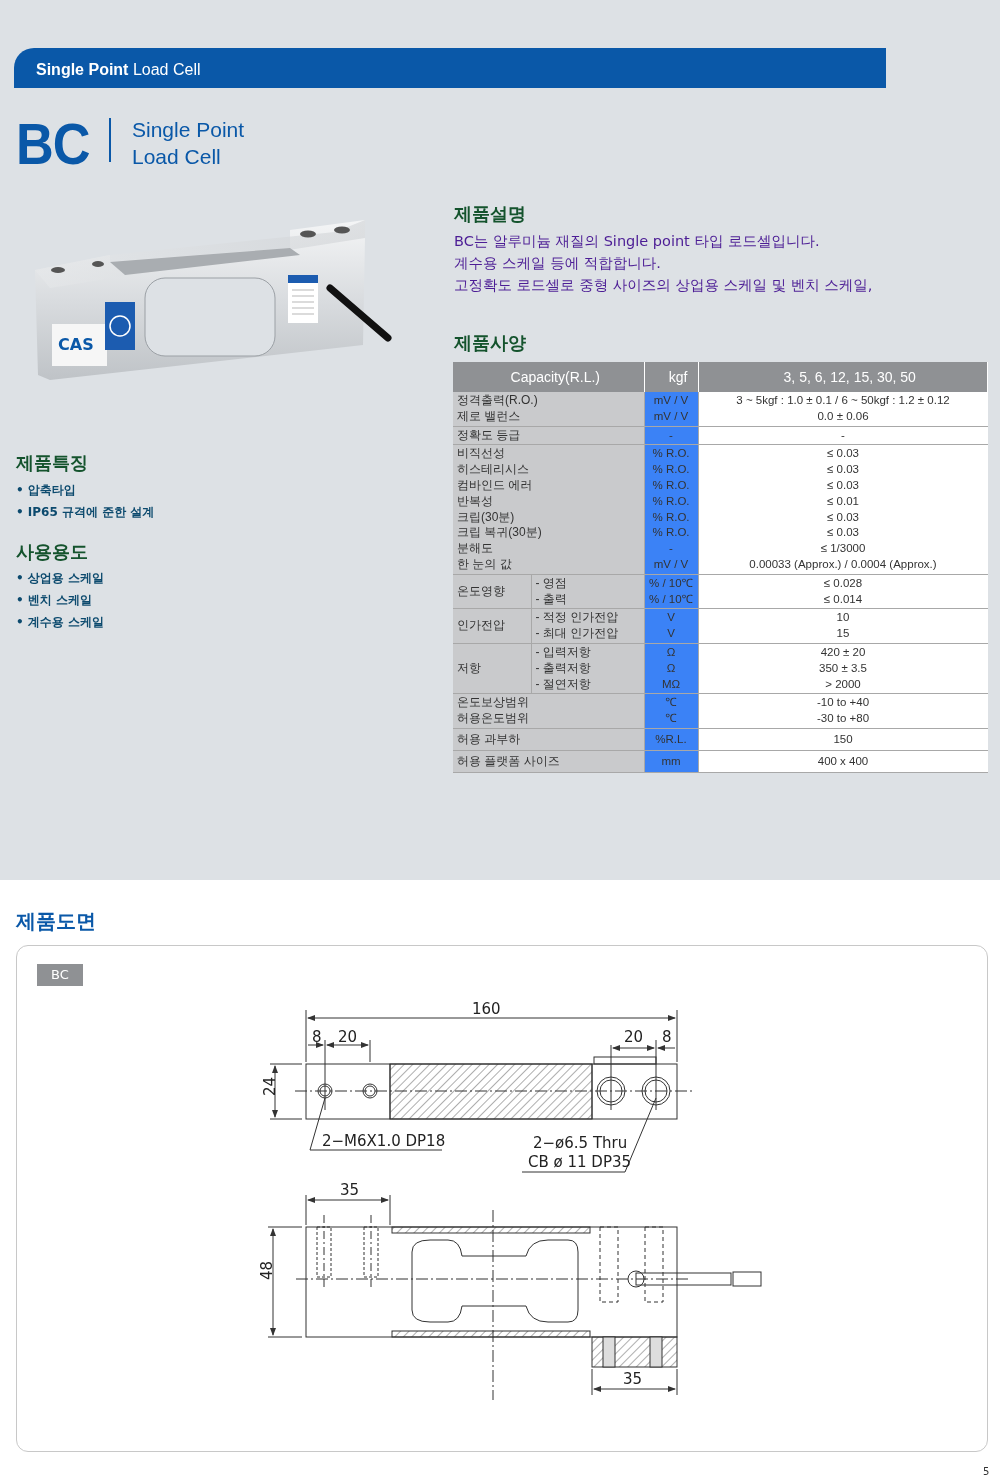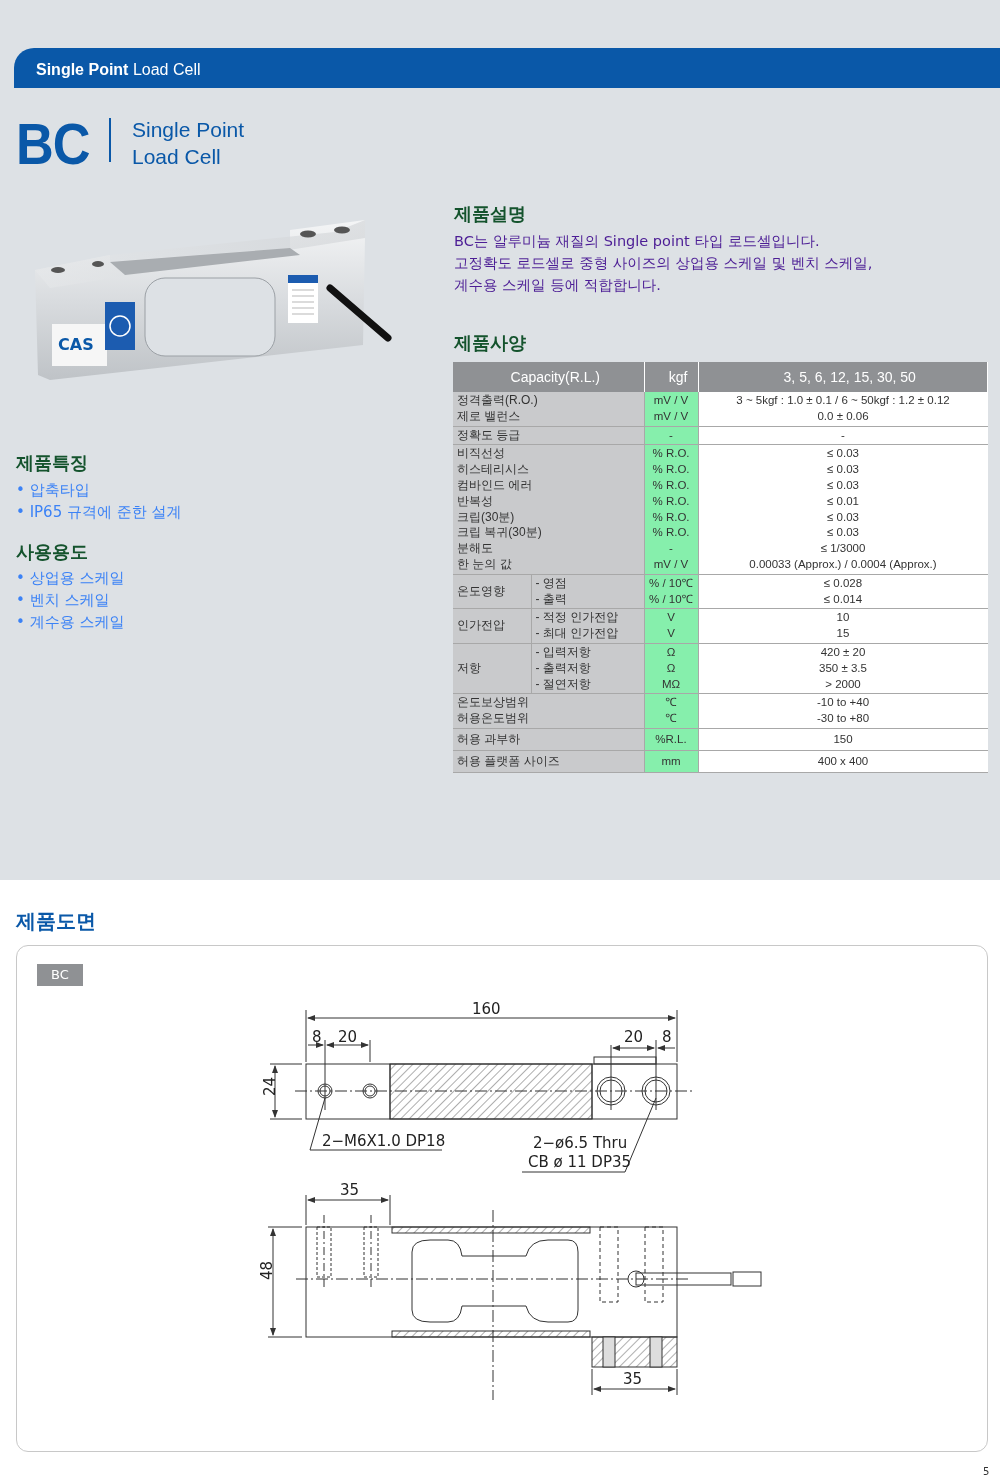--- a/index.html
+++ b/index.html
@@ -1,34 +1,34 @@
 <!DOCTYPE html>
 <html><head>
 <meta charset="utf-8">
 <style>
   * { box-sizing: border-box; margin: 0; padding: 0; }
   body { width: 1000px; height: 1476px; background: #ffffff; font-family: "DejaVu Sans", "Liberation Sans", sans-serif; color: #333; position: relative; overflow: hidden; }
   .top-area { position: absolute; left: 0; top: 0; width: 1000px; height: 880px; background: #dde1e5; }
-  .banner { position: absolute; left: 14px; top: 48px; width: 986px; height: 40px; background: #0a58a8; border-top-left-radius: 20px; color: #fff; font-family: "Liberation Sans", sans-serif; font-size: 16px; padding: 13px 0 0 22px; }
+  .banner { position: absolute; left: 14px; top: 48px; width: 872px; height: 40px; background: #0a58a8; border-top-left-radius: 20px; color: #fff; font-family: "Liberation Sans", sans-serif; font-size: 16px; padding: 13px 0 0 22px; }
   .banner b { font-weight: bold; }
   .model { position: absolute; left: 16px; top: 110px; font-family: "Liberation Sans", sans-serif; font-weight: bold; font-size: 58px; color: #0a58a8; letter-spacing: -1px; transform: scaleX(0.9); transform-origin: left; }
   .model-sep { position: absolute; left: 109px; top: 118px; width: 2px; height: 44px; background: #0a58a8; }
   .model-sub { position: absolute; left: 132px; top: 116px; font-family: "Liberation Sans", sans-serif; font-size: 21px; color: #0a58a8; line-height: 27px; }
   .photo { position: absolute; left: 30px; top: 220px; width: 370px; height: 160px; }
   .sec-title { position: absolute; font-weight: bold; font-size: 18px; color: #14532d; }
-  .bullets { position: absolute; font-size: 15px; color: #3b82f6; line-height: 22px; }
+  .bullets { position: absolute; font-size: 12px; color: #0c4a6e; line-height: 22px; font-weight: bold; }
   .bullets div::before { content: "• "; }
   .desc { position: absolute; left: 454px; top: 230px; font-size: 14.5px; color: #4c1d95; line-height: 22px; }
   table.spec { position: absolute; left: 453px; top: 362px; width: 535px; border-collapse: collapse; font-family: "Liberation Sans", sans-serif; font-size: 11.5px; color: #333; }
   table.spec th { background: #8f9194; color: #fff; font-weight: normal; font-size: 14px; height: 30px; border-right: 1px solid #fff; padding-left: 14px; }
   table.spec td { border-bottom: 1px solid #a8a8a8; padding: 1px 4px; line-height: 15.8px; vertical-align: middle; }
   td.lbl { background: #c9cacc; width: 177px; font-size: 12px; }
   td.lbl.main { width: 78px; }
   td.lbl.sub { width: 113px; border-left: 1px solid #a8a8a8; }
-  td.unit { background: #86efac; text-align: center; width: 54px; border-left: 1px solid #a8a8a8; }
+  td.unit { background: #3b82f6; text-align: center; width: 54px; border-left: 1px solid #a8a8a8; }
   td.val { background: #fff; text-align: center; border-left: 1px solid #a8a8a8; }
   .drawing-title { position: absolute; left: 16px; top: 908px; font-weight: bold; font-size: 20px; color: #0a58a8; }
   .drawing-box { position: absolute; left: 16px; top: 945px; width: 972px; height: 507px; border: 1px solid #c8c8c8; border-radius: 12px; }
   .tag { position: absolute; left: 37px; top: 964px; width: 46px; height: 22px; background: #8f9194; color: #fff; font-size: 13px; text-align: center; line-height: 22px; }
   .page-num { position: absolute; left: 983px; top: 1466px; font-size: 10px; color: #333; }
   svg text { font-family: "DejaVu Sans", sans-serif; }
 </style>
 </head>
 <body>
 
@@ -88,22 +88,22 @@
 <div class="sec-title" style="left:16px; top:540px;">사용용도</div>
 <div class="bullets" style="left:16px; top:567px;">
   <div>상업용 스케일</div>
   <div>벤치 스케일</div>
   <div>계수용 스케일</div>
 </div>
 
 <div class="sec-title" style="left:454px; top:202px;">제품설명</div>
 <div class="desc">
   <div>BC는 알루미늄 재질의 Single point 타입 로드셀입니다.</div>
+  <div>계수용 스케일 등에 적합합니다.</div>
   <div>고정확도 로드셀로 중형 사이즈의 상업용 스케일 및 벤치 스케일,</div>
-  <div>계수용 스케일 등에 적합합니다.</div>
 </div>
 
 <div class="sec-title" style="left:454px; top:331px;">제품사양</div>
 
 <table class="spec">
   <thead>
     <tr>
       <th colspan="2">Capacity(R.L.)</th>
       <th>kgf</th>
       <th>3, 5, 6, 12, 15, 30, 50</th>

